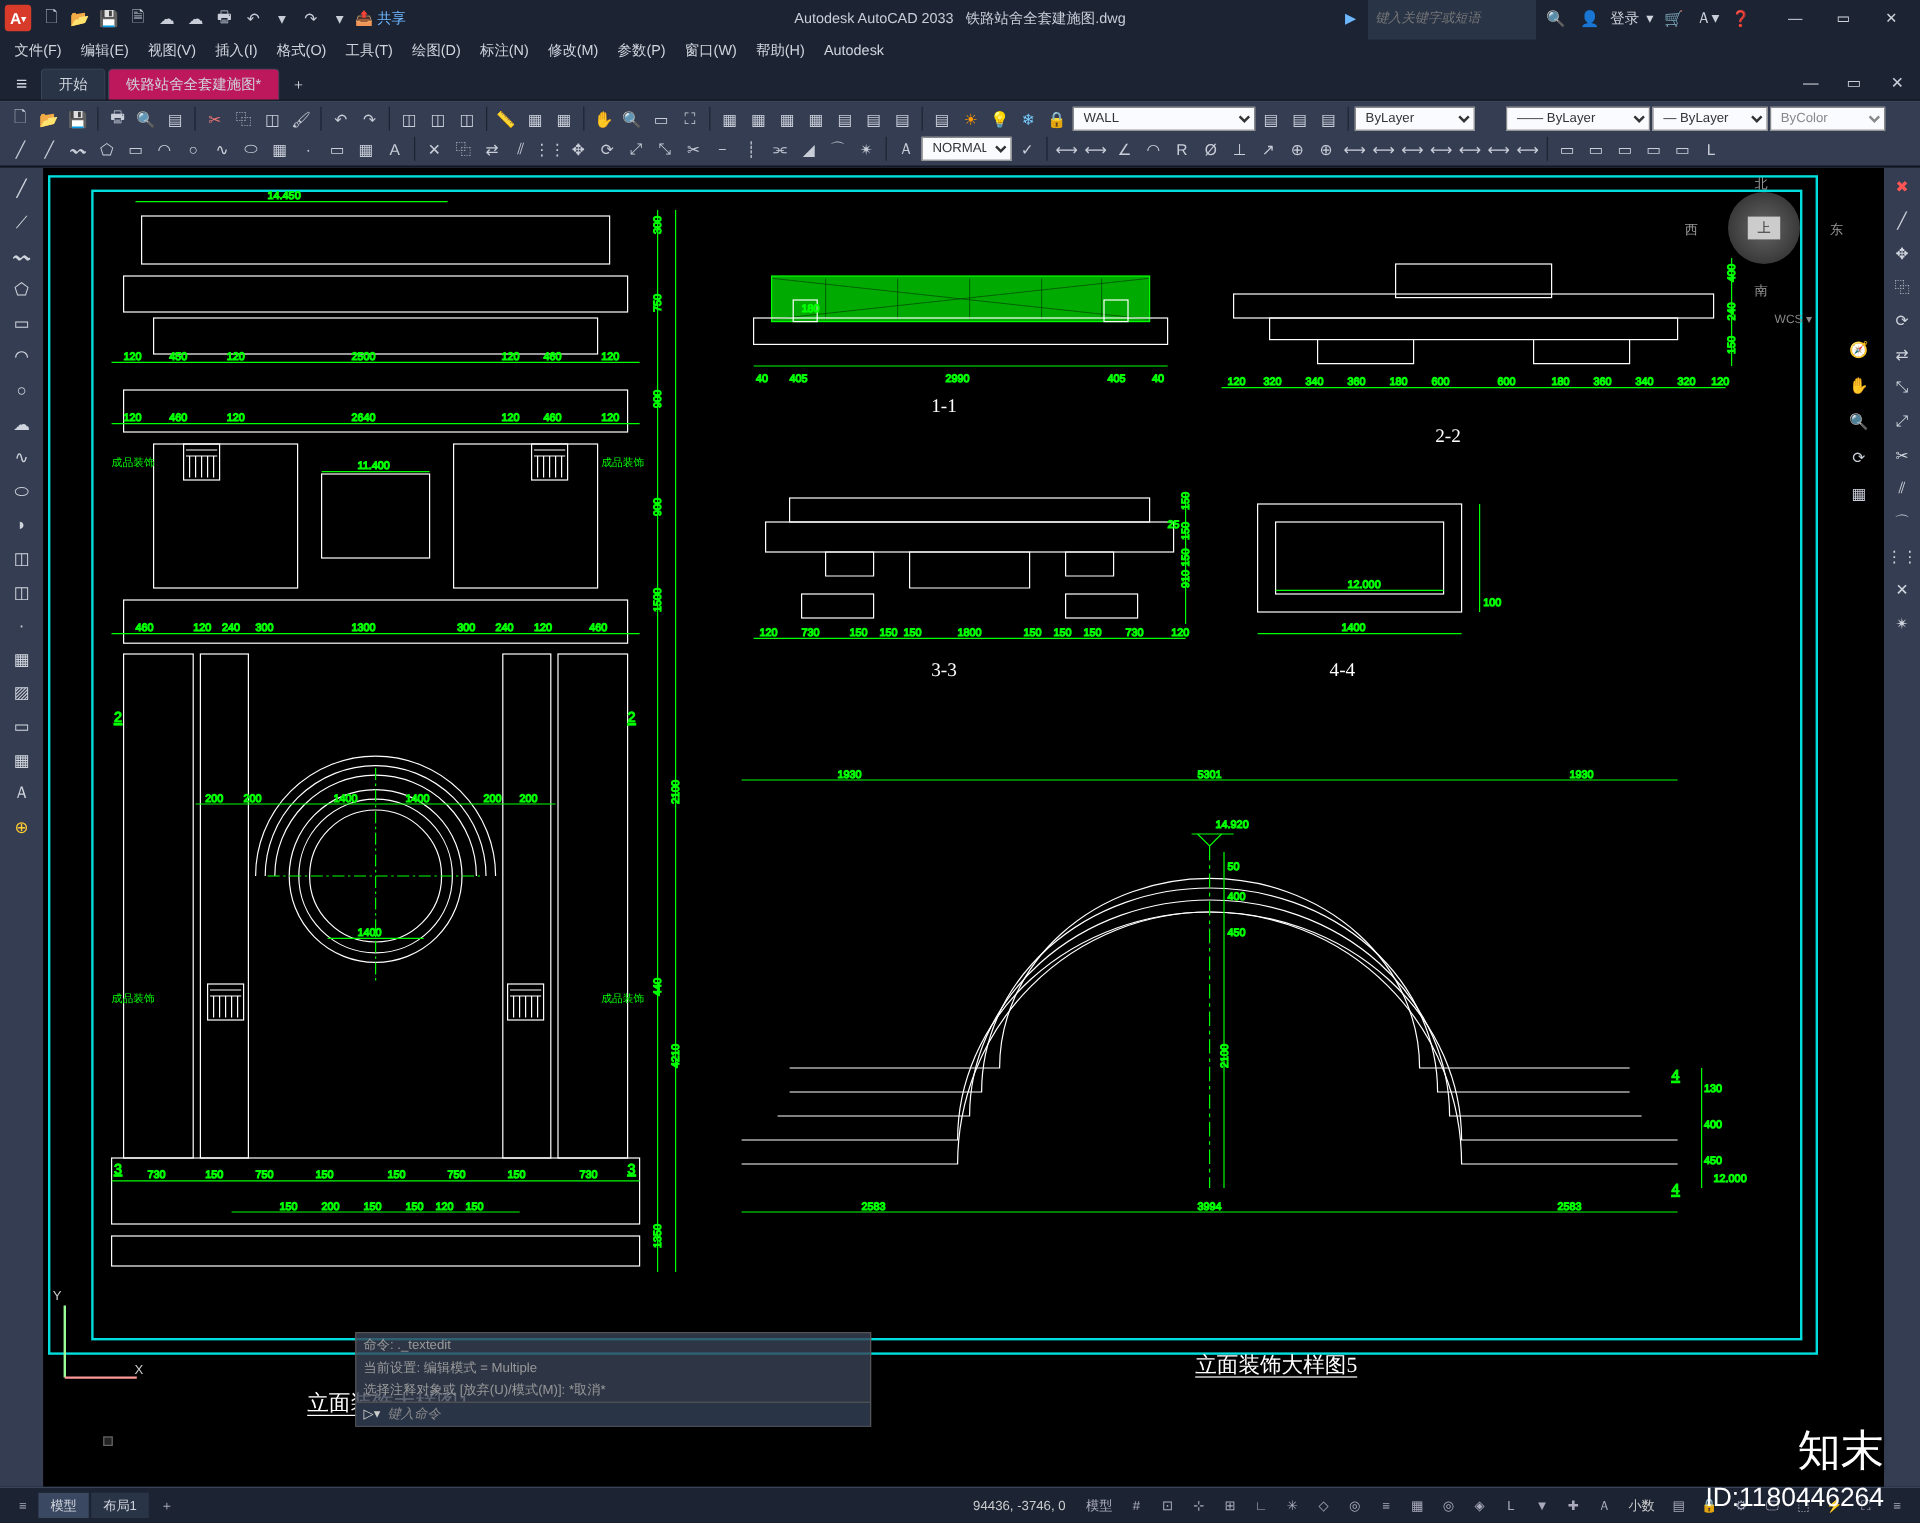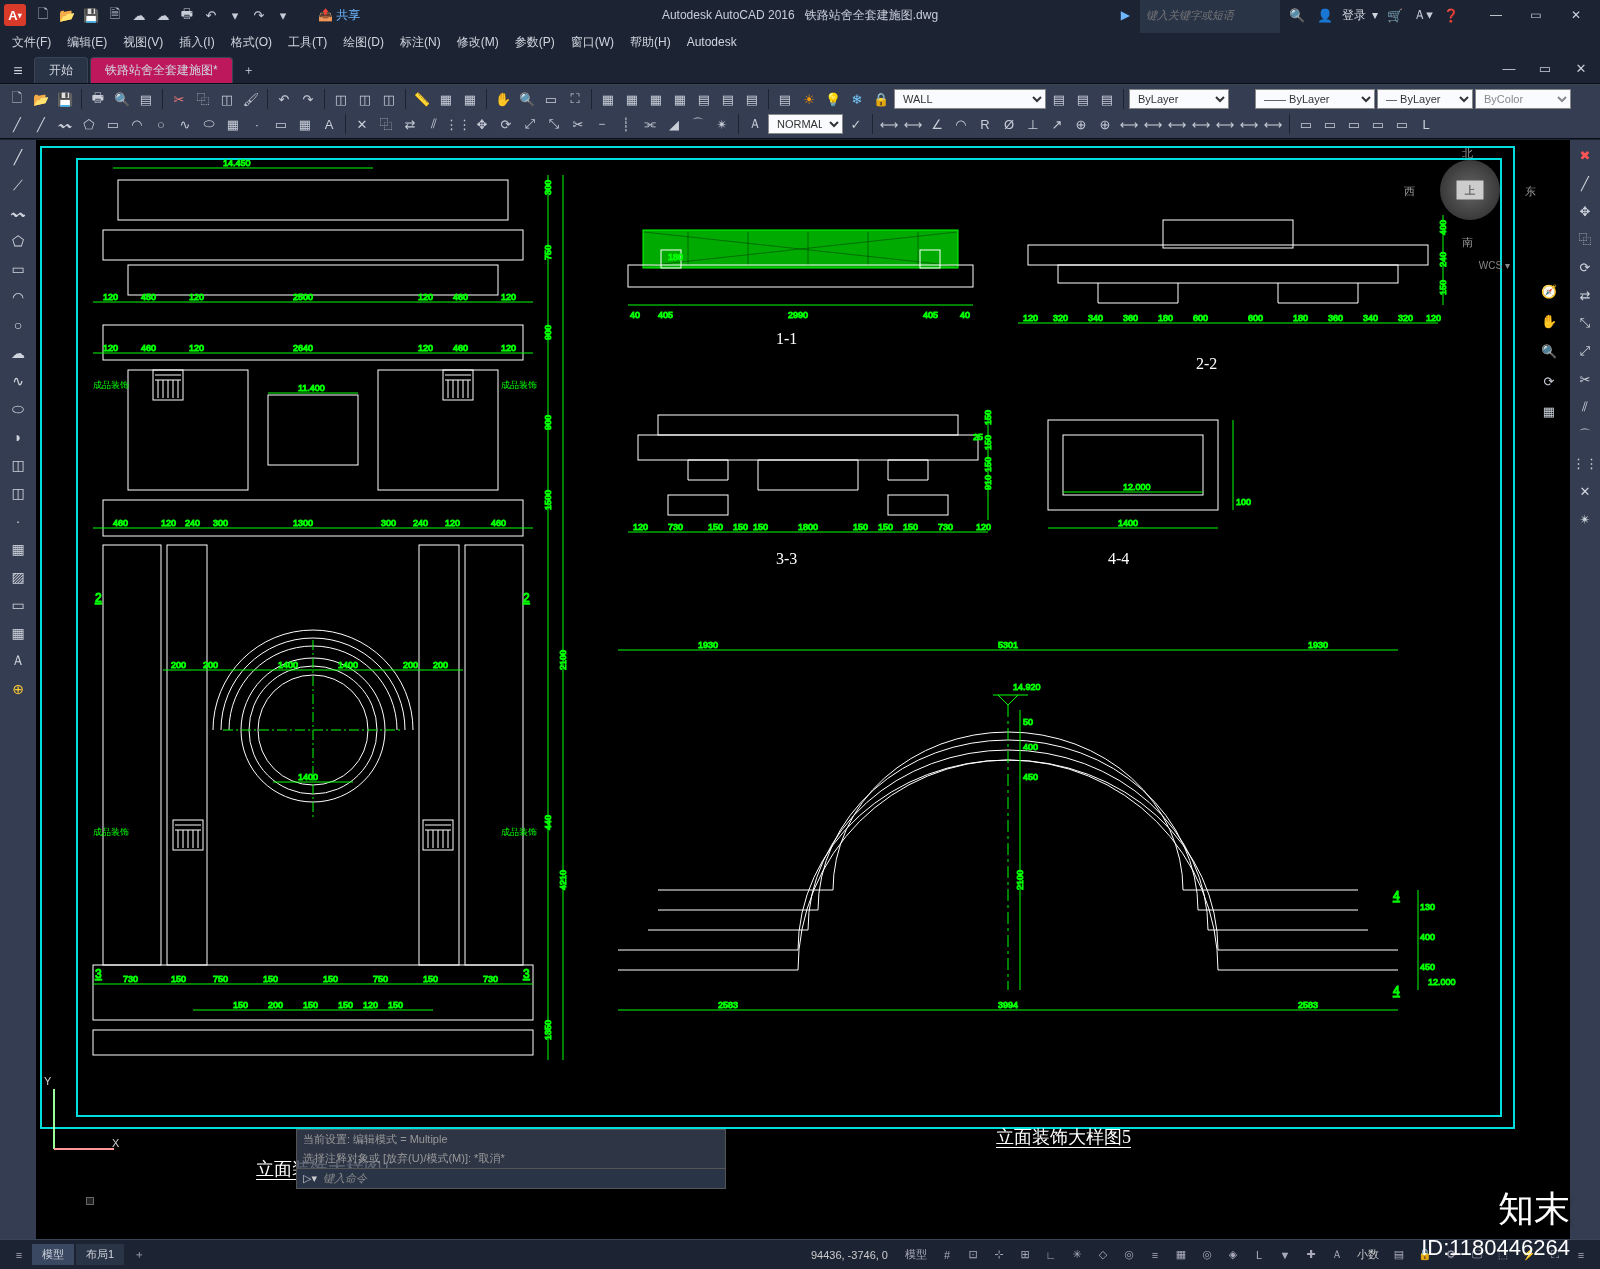--- a/index.html
+++ b/index.html
@@ -2,21 +2,21 @@
 <html><head>
 <meta charset="utf-8">
 <style>
 * { box-sizing: border-box; margin: 0; padding: 0; }
 body { width: 1600px; height: 1269px; background: #1c2434; font-family: "Microsoft YaHei", sans-serif; color: #d0d5dd; font-size: 12px; overflow: hidden; position: relative; }
 
 .titlebar { height: 30px; background: #1c2434; display: flex; align-items: center; padding: 0 4px; }
 .a-logo { width: 22px; height: 22px; background: #d83b2a; color: #fff; display: flex; align-items: center; justify-content: center; font-weight: bold; border-radius: 3px; margin-right: 6px; font-size: 13px;}
 .qat { display: flex; gap: 2px; }
 .qat .ibtn, .ibtn { width: 22px; height: 22px; display: flex; align-items: center; justify-content: center; cursor: pointer; font-size: 13px; color: #c8cdd8; border-radius: 2px;}
-.share { margin-left: 24px; color: #6db7ff; font-size: 12px;}
+.share { margin-left: 2px; color: #6db7ff; font-size: 12px;}
 .title-center { position: absolute; left: 50%; transform: translateX(-50%); font-size: 12px; color: #c8cdd8;}
 .title-right { margin-left: auto; display: flex; align-items: center; gap: 6px;}
 .search-box { width: 140px; height: 36px; background: #2a3447; border: none; color: #888; padding: 0 6px; font-size: 11px; font-style: italic;}
 .win-controls { display: flex; gap: 0; margin-left: 8px;}
 .win-controls .wc { width: 40px; height: 28px; display:flex;align-items:center;justify-content:center; cursor:pointer;}
 
 .menubar { height: 24px; background: #1c2434; display: flex; align-items: center; padding: 0 4px; gap: 0;}
 .menubar .mi { padding: 0 8px; height: 22px; display: flex; align-items: center; cursor: pointer; font-size: 12px;}
 
 .tabrow { height: 30px; background: #1c2434; display: flex; align-items: flex-end; padding: 0 4px; border-bottom: 1px solid #0a0e17;}
@@ -91,21 +91,21 @@
     <div class="ibtn">🗎</div>
     <div class="ibtn">☁</div>
     <div class="ibtn">☁</div>
     <div class="ibtn">🖶</div>
     <div class="ibtn">↶</div>
     <div class="ibtn">▾</div>
     <div class="ibtn">↷</div>
     <div class="ibtn">▾</div>
   </div>
   <div class="share">📤 <span>共享</span></div>
-  <div class="title-center"><span>Autodesk AutoCAD 2016</span>&nbsp;&nbsp;&nbsp;<span>铁路站舍全套建施图.dwg</span></div>
+  <div class="title-center"><span>Autodesk AutoCAD 2033</span>&nbsp;&nbsp;&nbsp;<span>铁路站舍全套建施图.dwg</span></div>
   <div class="title-right">
     <div style="color:#6db7ff;margin-right:4px;">▶</div>
     <input class="search-box" placeholder="键入关键字或短语" style="">
     <div class="ibtn">🔍</div>
     <div class="ibtn">👤</div>
     <span>登录</span>
     <span>▾</span>
     <div class="ibtn">🛒</div>
     <div class="ibtn">Ａ▾</div>
     <div class="ibtn">❓</div>
@@ -578,20 +578,21 @@
           <line x1="10" y1="70" x2="10" y2="10" stroke="#9f9" stroke-width="2"></line>
           <line x1="10" y1="70" x2="70" y2="70" stroke="#f99" stroke-width="2"></line>
         </svg>
       <div style="position:absolute;left:0;top:-4px;">Y</div>
       <div style="position:absolute;left:68px;top:58px;">X</div>
     </div>
 
     <div style="position:absolute; left:50px; bottom:34px; width:8px;height:8px;border:1px solid #666; background:#222"></div>
 
     <div class="cmdline">
+      <div class="row hist">命令: ._textedit</div>
       <div class="row hist">当前设置: 编辑模式 = Multiple</div>
       <div class="row hist">选择注释对象或 [放弃(U)/模式(M)]: *取消*</div>
       <div class="row" style="border-top:1px solid #555;background:#2a3447">
         <span>▷▾</span>
         <span style="color:#888;font-style:italic">键入命令</span>
       </div>
     </div>
   </div>
 
   <div class="rightbar">

